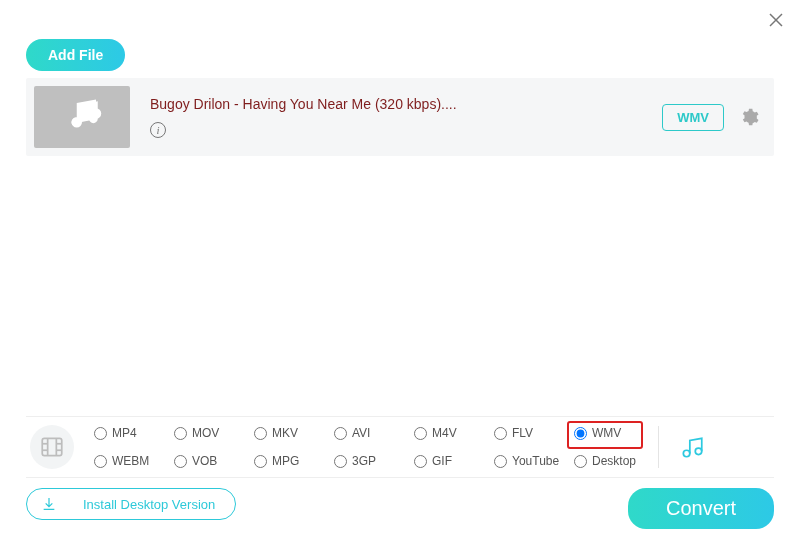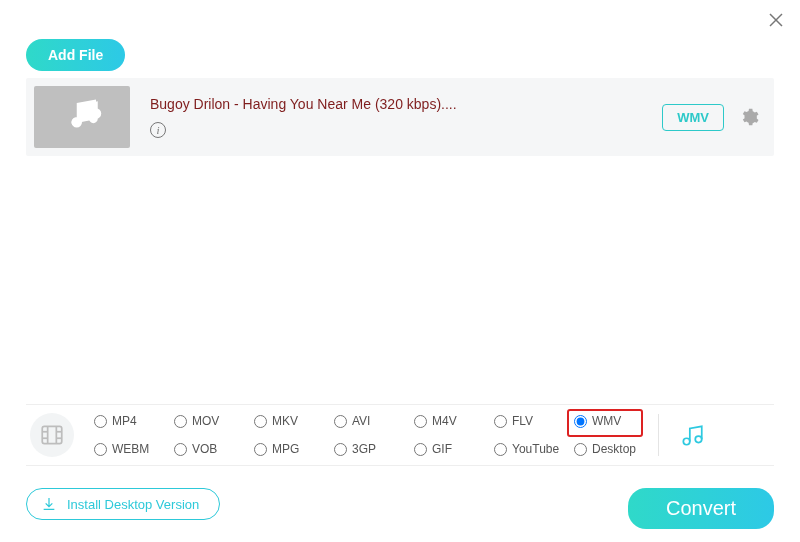--- a/index.html
+++ b/index.html
@@ -94,21 +94,21 @@
     }
     .gear {
       width: 22px; height: 22px;
       cursor: pointer;
       display: flex; align-items: center; justify-content: center;
       margin-right: 6px;
     }
     .gear svg { fill: #aaa; }
     .fmt-panel {
       position: absolute;
-      top: 404px;
+      top: 416px;
       left: 26px;
       width: 748px;
       height: 62px;
       border-top: 1px solid #eee;
       border-bottom: 1px solid #eee;
       display: flex;
       align-items: center;
     }
     .video-icon-wrap {
       width: 44px; height: 44px;
@@ -167,21 +167,21 @@
       left: 26px;
       border: 1px solid #2dc9d9;
       color: #2dc9d9;
       background: #fff;
       border-radius: 18px;
       padding: 7px 20px 7px 14px;
       font-size: 13px;
       cursor: pointer;
       display: flex;
       align-items: center;
-      gap: 10px;
+      gap: 26px;
       text-align: center;
     }
     .install-btn svg { stroke: #2dc9d9; fill: none; stroke-width: 1.8; }
     .convert-btn {
       position: absolute;
       top: 488px;
       right: 26px;
       background: linear-gradient(90deg, #2fd9c9, #2dc9e6);
       color: #fff;
       border: none;

